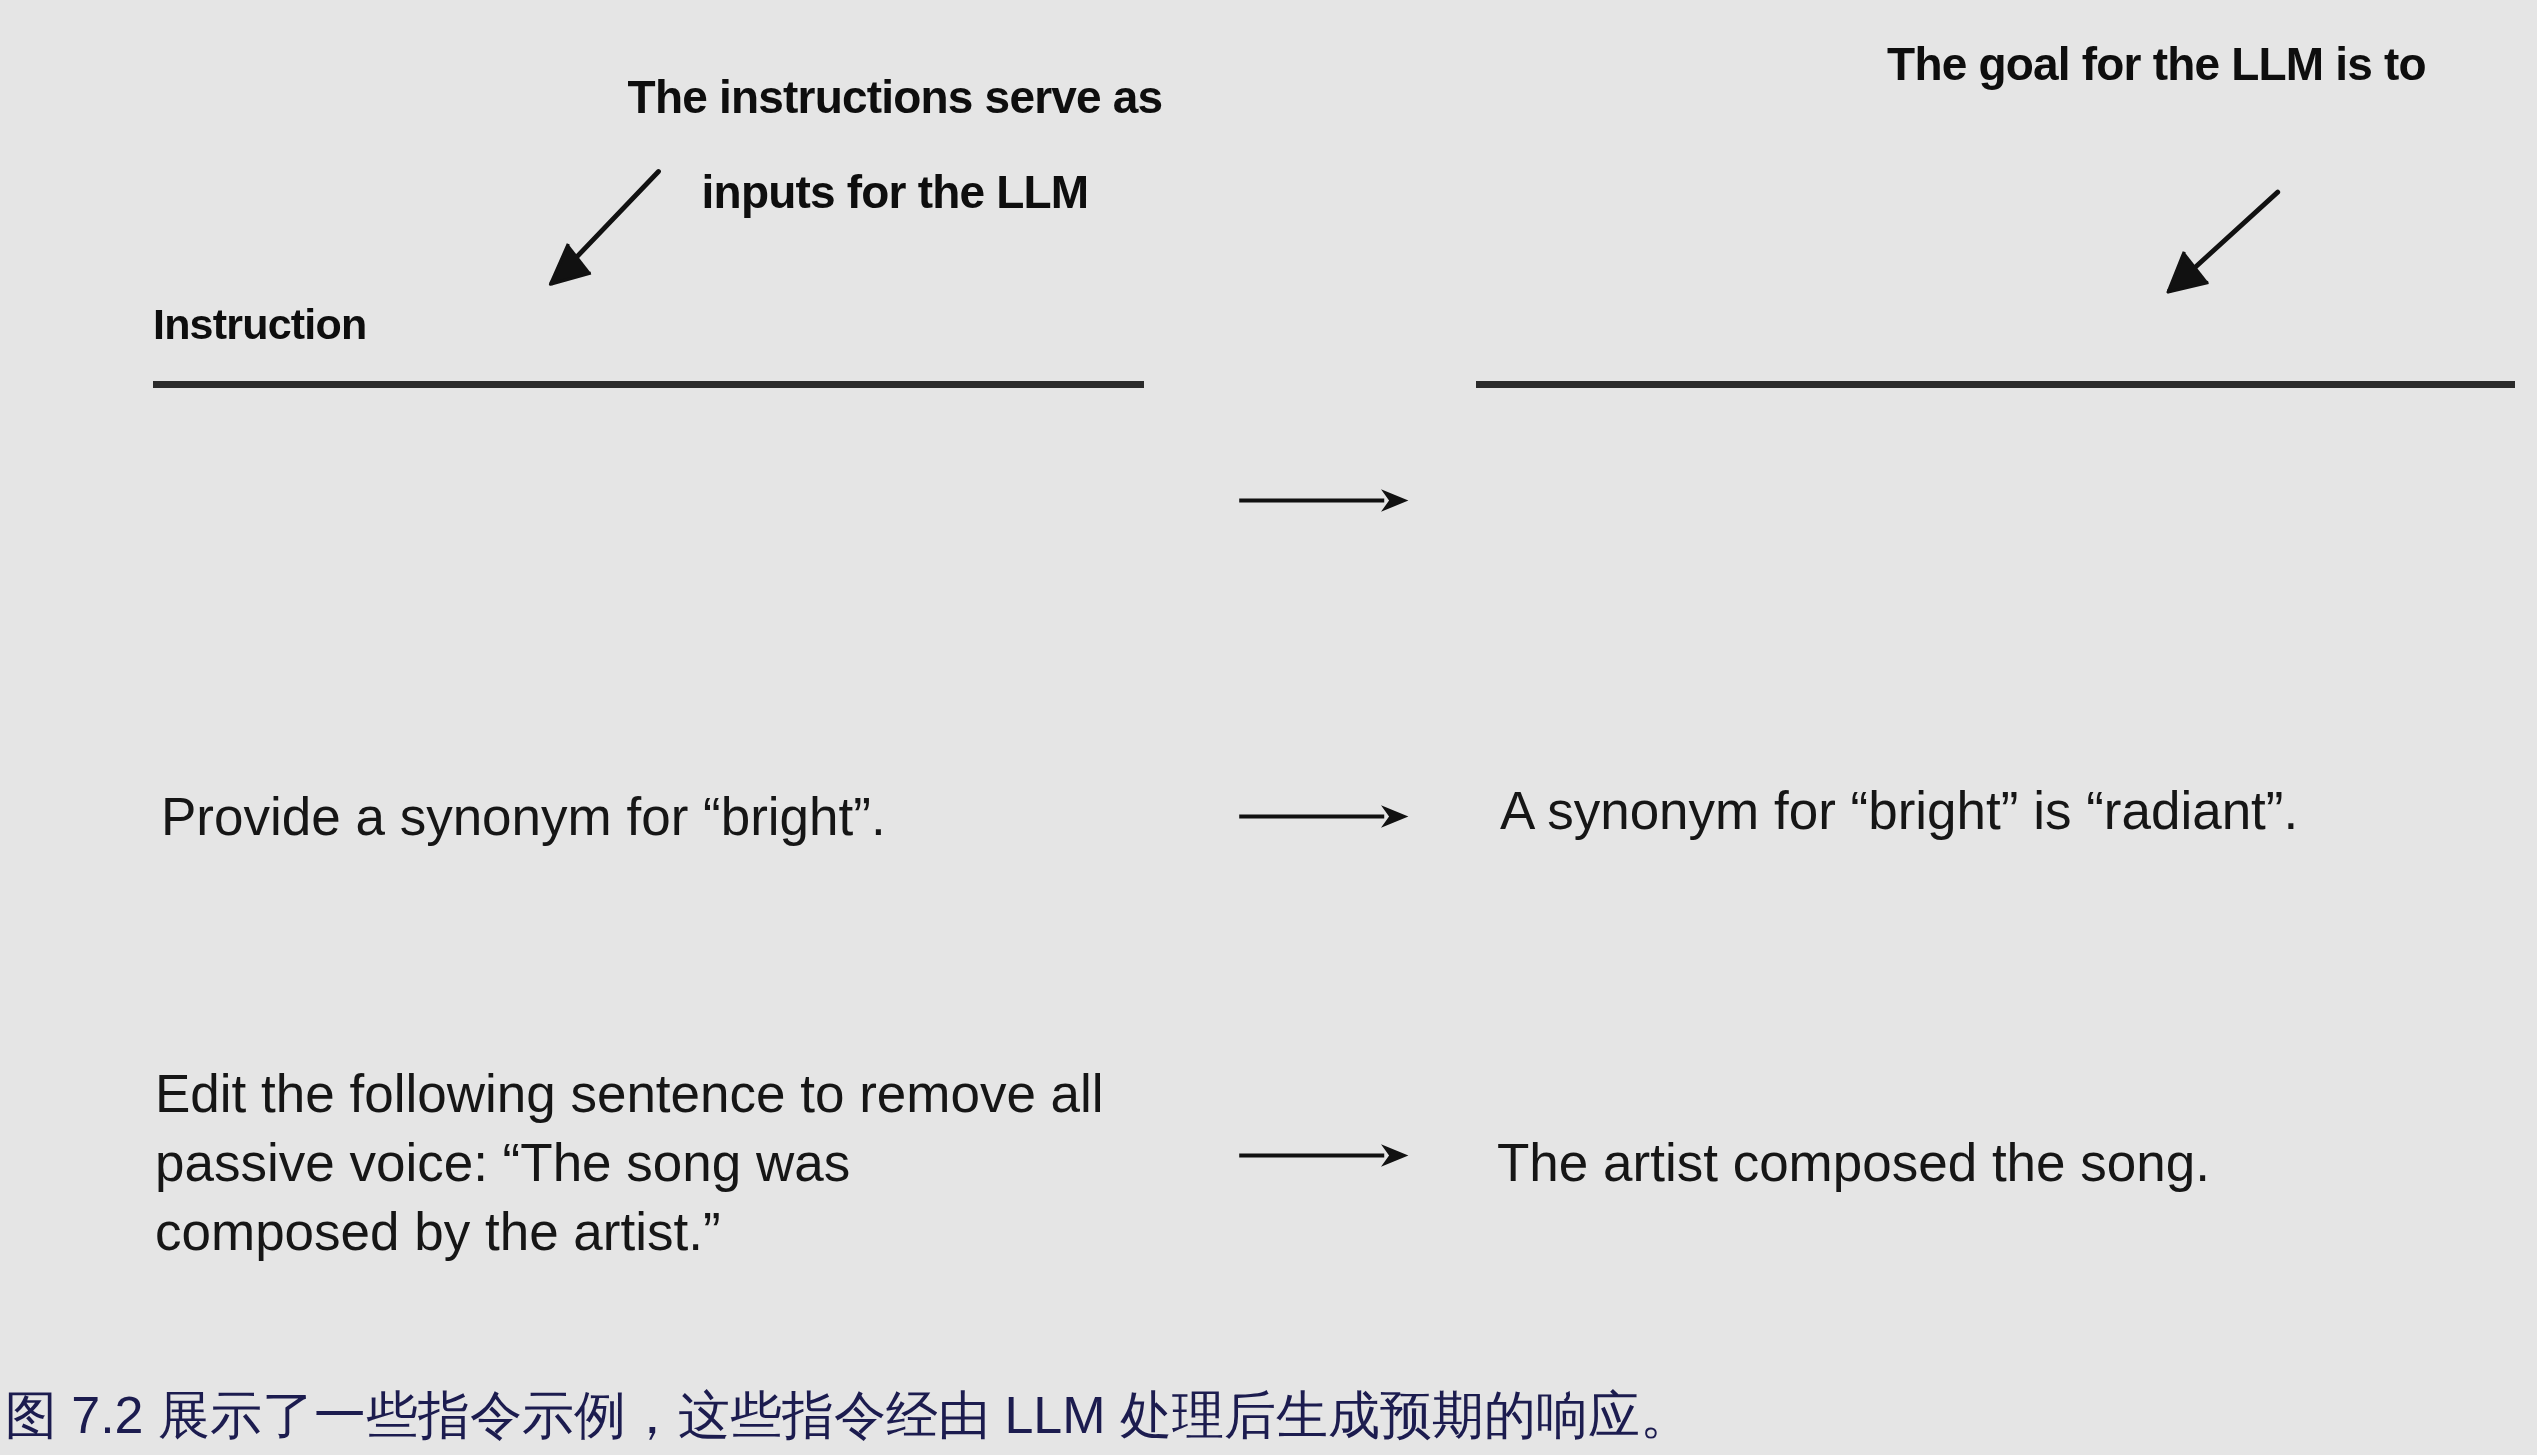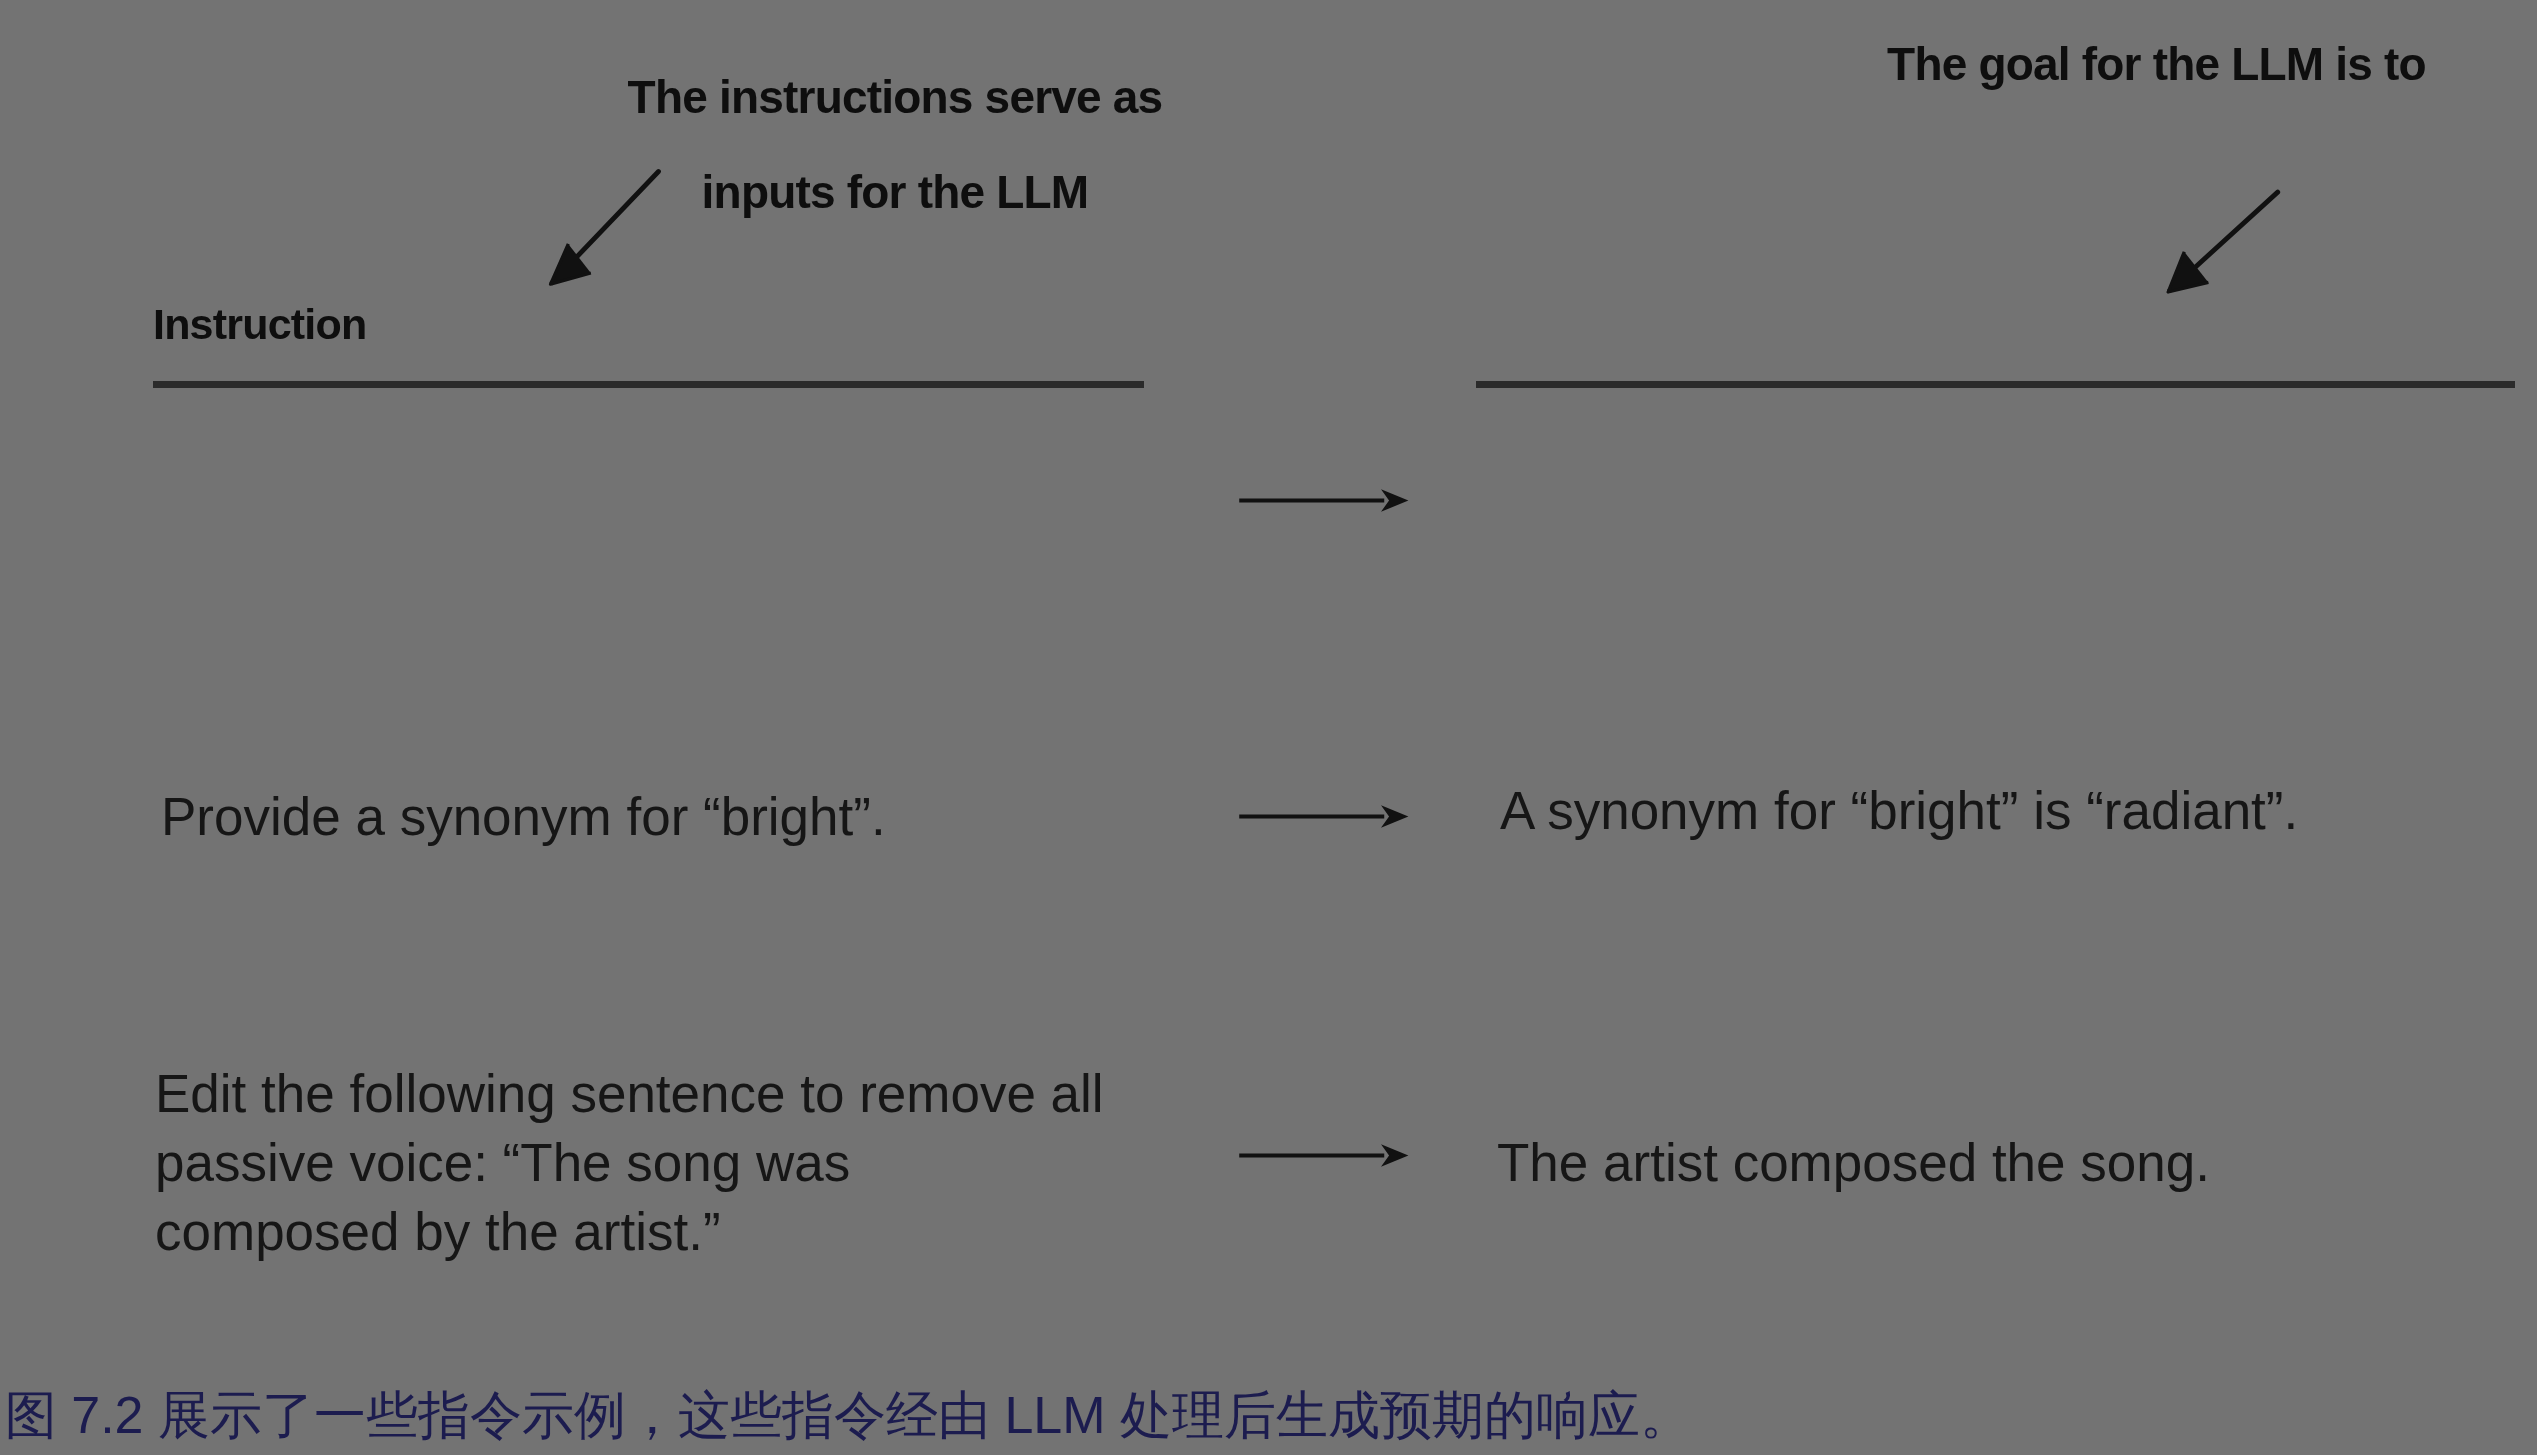--- a/index.html
+++ b/index.html
@@ -3,21 +3,21 @@
 <meta charset="utf-8">
 <style>
   * { margin: 0; padding: 0; box-sizing: border-box; }
   html, body { background: #ffffff; }
   body { font-family: "Liberation Sans", "DejaVu Sans", sans-serif; }
 
   .canvas {
     position: relative;
     width: 2538px;
     height: 1455px;
-    background: #737373;
+    background: #e5e5e5;
     overflow: hidden;
     color: #131313;
   }
 
   
   .ann {
     position: absolute;
     font-weight: 700;
     font-size: 46px;
     line-height: 95px;

